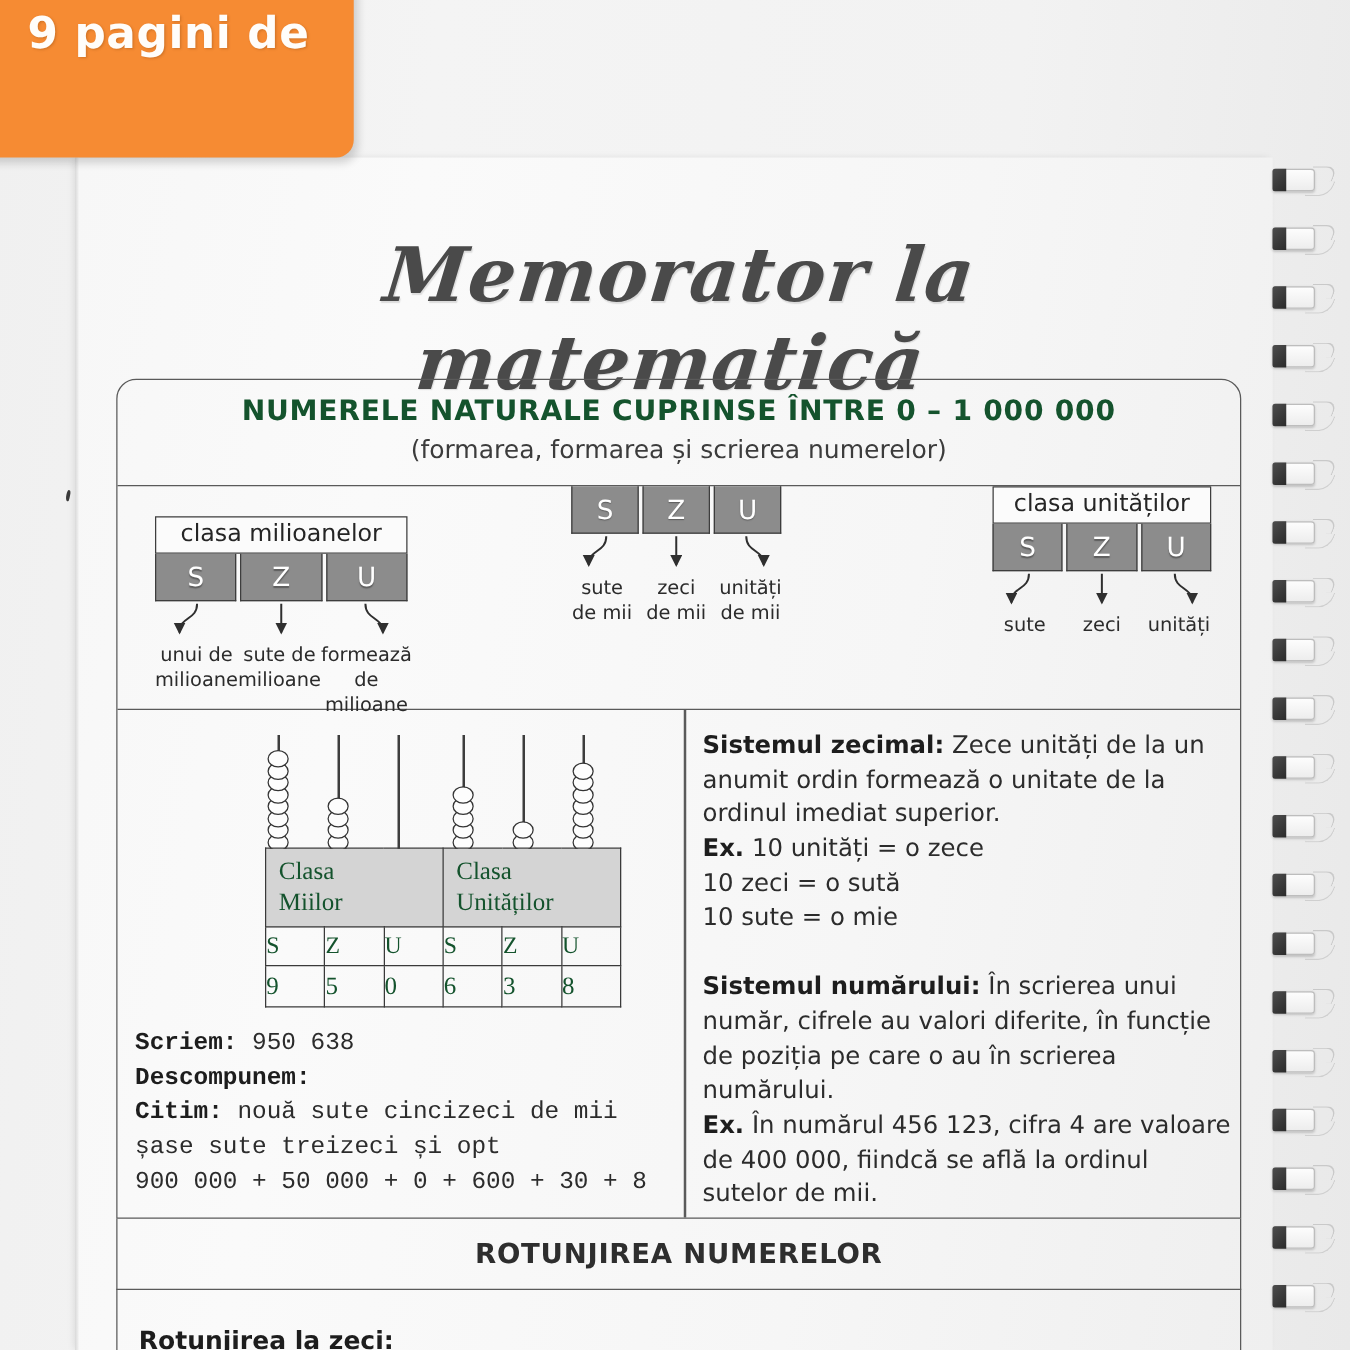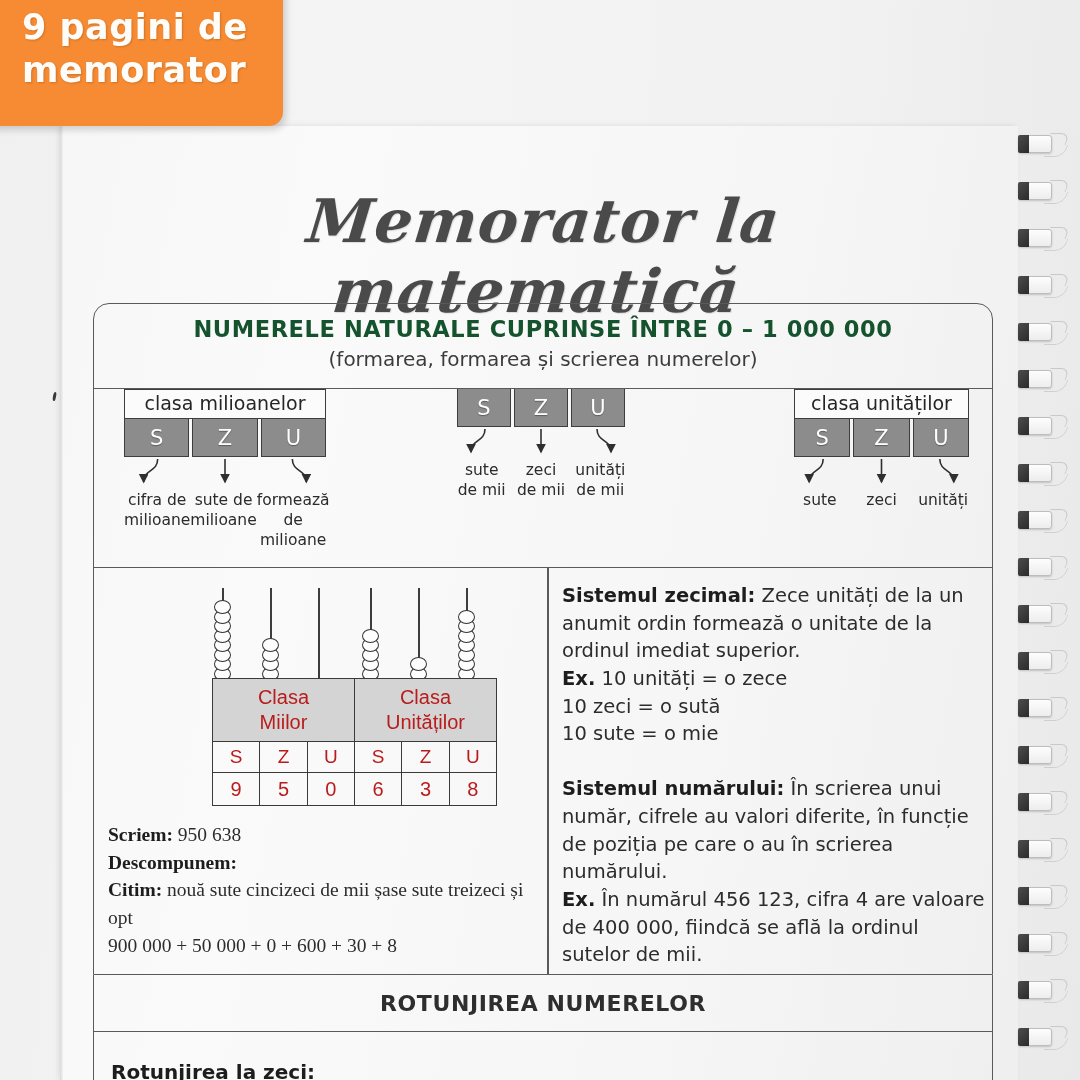--- a/index.html
+++ b/index.html
@@ -213,39 +213,38 @@
     background: #fdfdfd;
   }
 
   
   #pv-table {
     position: absolute; left: 118px; top: 110px;
     border-collapse: collapse;
   }
   #pv-table td {
     border: 1.5px solid #3a3a3a;
-    text-align: center;
-    font-family: Liberation Sans, sans-serif;
-    color: #b91c1c;
+    font-family: Liberation Serif, serif;
+    color: #14532d;
   }
   #pv-table td.class-head {
     background: #d4d4d4;
     font-size: 20px;
     padding: 6px 10px;
     line-height: 1.25;
     width: 142px;
   }
   #pv-table td.sym { font-size: 19px; width: 47px; height: 31px; }
   #pv-table td.dig { font-size: 20px; width: 47px; height: 33px; }
 
   
   #left-notes {
     position: absolute;
     left: 14px; top: 253px; width: 435px;
-    font-family: Liberation Serif, serif;
+    font-family: Liberation Mono, monospace;
     font-size: 19.5px;
     line-height: 1.42;
     color: #2c2c2c;
   }
   #left-notes b { font-weight: bold; color: #1d1d1d; }
 
   
   #right-notes {
     position: absolute;
     left: 468px; top: 14px; width: 425px;
@@ -292,21 +291,20 @@
 </head>
 <body>
 
 <div id="paper-sheet-back"></div>
 <div id="paper-sheet"></div>
 <div id="paper-left-edge"></div>
 <div id="paper-speck"></div>
 
 <div id="promo-badge">
   <div class="badge-line">9 pagini de</div>
-  <div class="badge-line">memorator</div>
 </div>
 
 <div id="spiral-binding">
     <div class="spiral-coil" style="top: 0px;">
       <div class="coil-body"></div>
       <div class="coil-cap"></div>
       <div class="coil-tail"></div>
       <div class="coil-tail2"></div>
     </div>
     <div class="spiral-coil" style="top: 47px;">
@@ -428,42 +426,42 @@
 <div id="doc-title">Memorator la matematică</div>
 
 <div id="content-card">
 
   <div id="section-header">
     <div class="hdr-main">NUMERELE NATURALE CUPRINSE ÎNTRE 0 – 1 000 000</div>
     <div class="hdr-sub">(formarea, formarea și scrierea numerelor)</div>
   </div>
 
   <div id="classes-band">
-      <div class="class-group" style="left: 30px; width: 202px;">
+      <div class="class-group" style="left: 30px; width: 202px; margin-top: 24px;">
         <div class="class-title">clasa milioanelor</div>
         <div class="class-cells">
           <div class="cell">S</div>
           <div class="cell">Z</div>
           <div class="cell">U</div>
         </div>
         <div class="arrow-row">
           <svg width="202" height="34" viewBox="0 0 202 34">
             <defs>
               <marker id="ah0" markerWidth="7" markerHeight="7" refX="5" refY="3" orient="auto">
                 <path d="M0,0 L6,3 L0,6 z" fill="#2f2f2f"></path>
               </marker>
             </defs>
             <path d="M33.666666666666664,2 C33.666666666666664,15.3 19.666666666666664,11.899999999999999 19.666666666666664,25" stroke="#2f2f2f" stroke-width="1.6" fill="none" marker-end="url(#ah0)"></path>
             <path d="M101,2 L101,25" stroke="#2f2f2f" stroke-width="1.6" fill="none" marker-end="url(#ah0)"></path>
             <path d="M168.33333333333331,2 C168.33333333333331,15.3 182.33333333333331,11.899999999999999 182.33333333333331,25" stroke="#2f2f2f" stroke-width="1.6" fill="none" marker-end="url(#ah0)"></path>
           </svg>
         </div>
         <div class="labels-row" style="width: 202px; margin-left: 0px;">
           <div class="lbl">
-            <div>cifra de</div>
+            <div>unui de</div>
             <div>milioane</div>
           </div>
           <div class="lbl">
             <div>sute de</div>
             <div>milioane</div>
           </div>
           <div class="lbl">
             <div>formează de</div>
             <div>milioane</div>
           </div>

